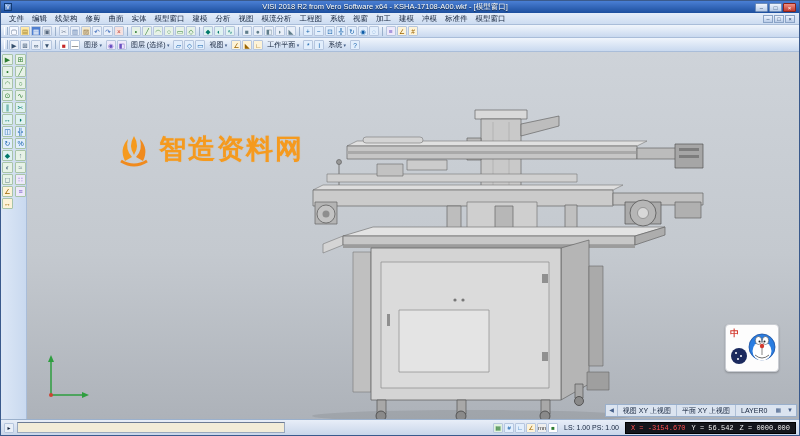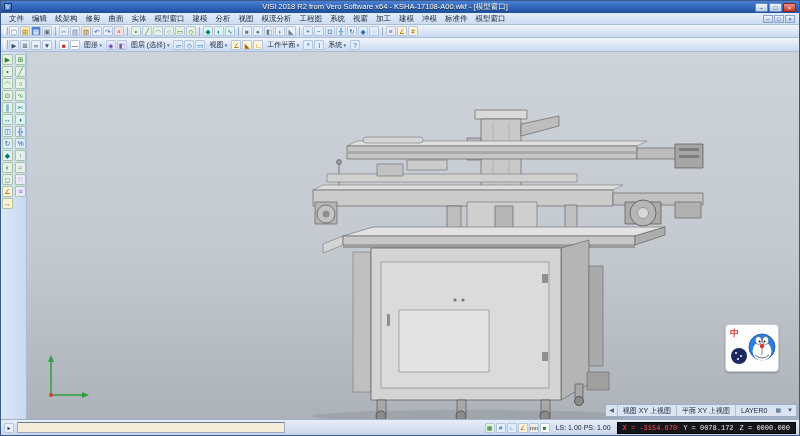--- a/index.html
+++ b/index.html
@@ -281,20 +281,29 @@
         <rect x="350" y="348" width="9" height="14" fill="#a8a8a8" stroke="#555" stroke-width="0.7"></rect>
         <rect x="430" y="348" width="9" height="14" fill="#a8a8a8" stroke="#555" stroke-width="0.7"></rect>
         <rect x="514" y="348" width="9" height="14" fill="#a8a8a8" stroke="#555" stroke-width="0.7"></rect>
         <rect x="548" y="332" width="8" height="14" fill="#a8a8a8" stroke="#555" stroke-width="0.7"></rect>
         <circle cx="354" cy="364" r="5" fill="#8a8a8a" stroke="#444" stroke-width="0.8"></circle>
         <circle cx="434" cy="364" r="5" fill="#8a8a8a" stroke="#444" stroke-width="0.8"></circle>
         <circle cx="518" cy="364" r="5" fill="#8a8a8a" stroke="#444" stroke-width="0.8"></circle>
         <circle cx="552" cy="349" r="4.5" fill="#8a8a8a" stroke="#444" stroke-width="0.8"></circle>
       </svg>
 
+      <div class="watermark">
+        <svg width="38" height="38" viewBox="0 0 38 38">
+          <path d="M10,31 Q4,19 13,9 Q10,20 17,27 Z" fill="#f59a1e"></path>
+          <path d="M28,31 Q34,19 25,9 Q28,20 21,27 Z" fill="#f08a1d"></path>
+          <path d="M19,6 Q13,16 19,25 Q25,16 19,6 Z" fill="#f59a1e"></path>
+          <path d="M6,31 Q19,39 32,31" stroke="#f08a1d" stroke-width="3" fill="none"></path>
+        </svg>
+        <span class="watermark-text">智造资料网</span>
+      </div>
 
       <svg class="axis-triad" width="52" height="52" viewBox="0 0 52 52">
         <line x1="12" y1="44" x2="12" y2="8" stroke="#2e9e3f" stroke-width="1.5"></line>
         <polygon points="12,4 9,11 15,11" fill="#2e9e3f"></polygon>
         <line x1="12" y1="44" x2="46" y2="44" stroke="#2e9e3f" stroke-width="1.5"></line>
         <polygon points="50,44 43,41 43,47" fill="#2e9e3f"></polygon>
         <circle cx="12" cy="44" r="2" fill="#c43"></circle>
       </svg>
 
       <div class="sticker">
@@ -337,18 +346,18 @@
     <span class="st-icon" style="background: rgb(223, 240, 223); color: rgb(46, 125, 50);">▦</span>
         <span class="st-icon" style="background: rgb(226, 238, 252); color: rgb(13, 92, 168);">#</span>
         <span class="st-icon" style="background: rgb(226, 238, 252); color: rgb(13, 92, 168);">∟</span>
         <span class="st-icon" style="background: rgb(253, 243, 216); color: rgb(156, 101, 0);">∠</span>
         <span class="st-icon" style="background: rgb(238, 238, 238); color: rgb(51, 51, 51);">mm</span>
         <span class="st-icon" style="background: rgb(255, 255, 255); color: rgb(46, 125, 50);">■</span>
       </div>
     <span class="scale-label">LS: 1.00  PS: 1.00</span>
     <div class="coords">
       <span class="cx">X = -3154.670</span>
-      <span class="cy">Y = 0078.172</span>
+      <span class="cy">Y = 56.542</span>
       <span class="cz">Z = 0000.000</span>
     </div>
   </div>
 
 </div>
 
 </body></html>

